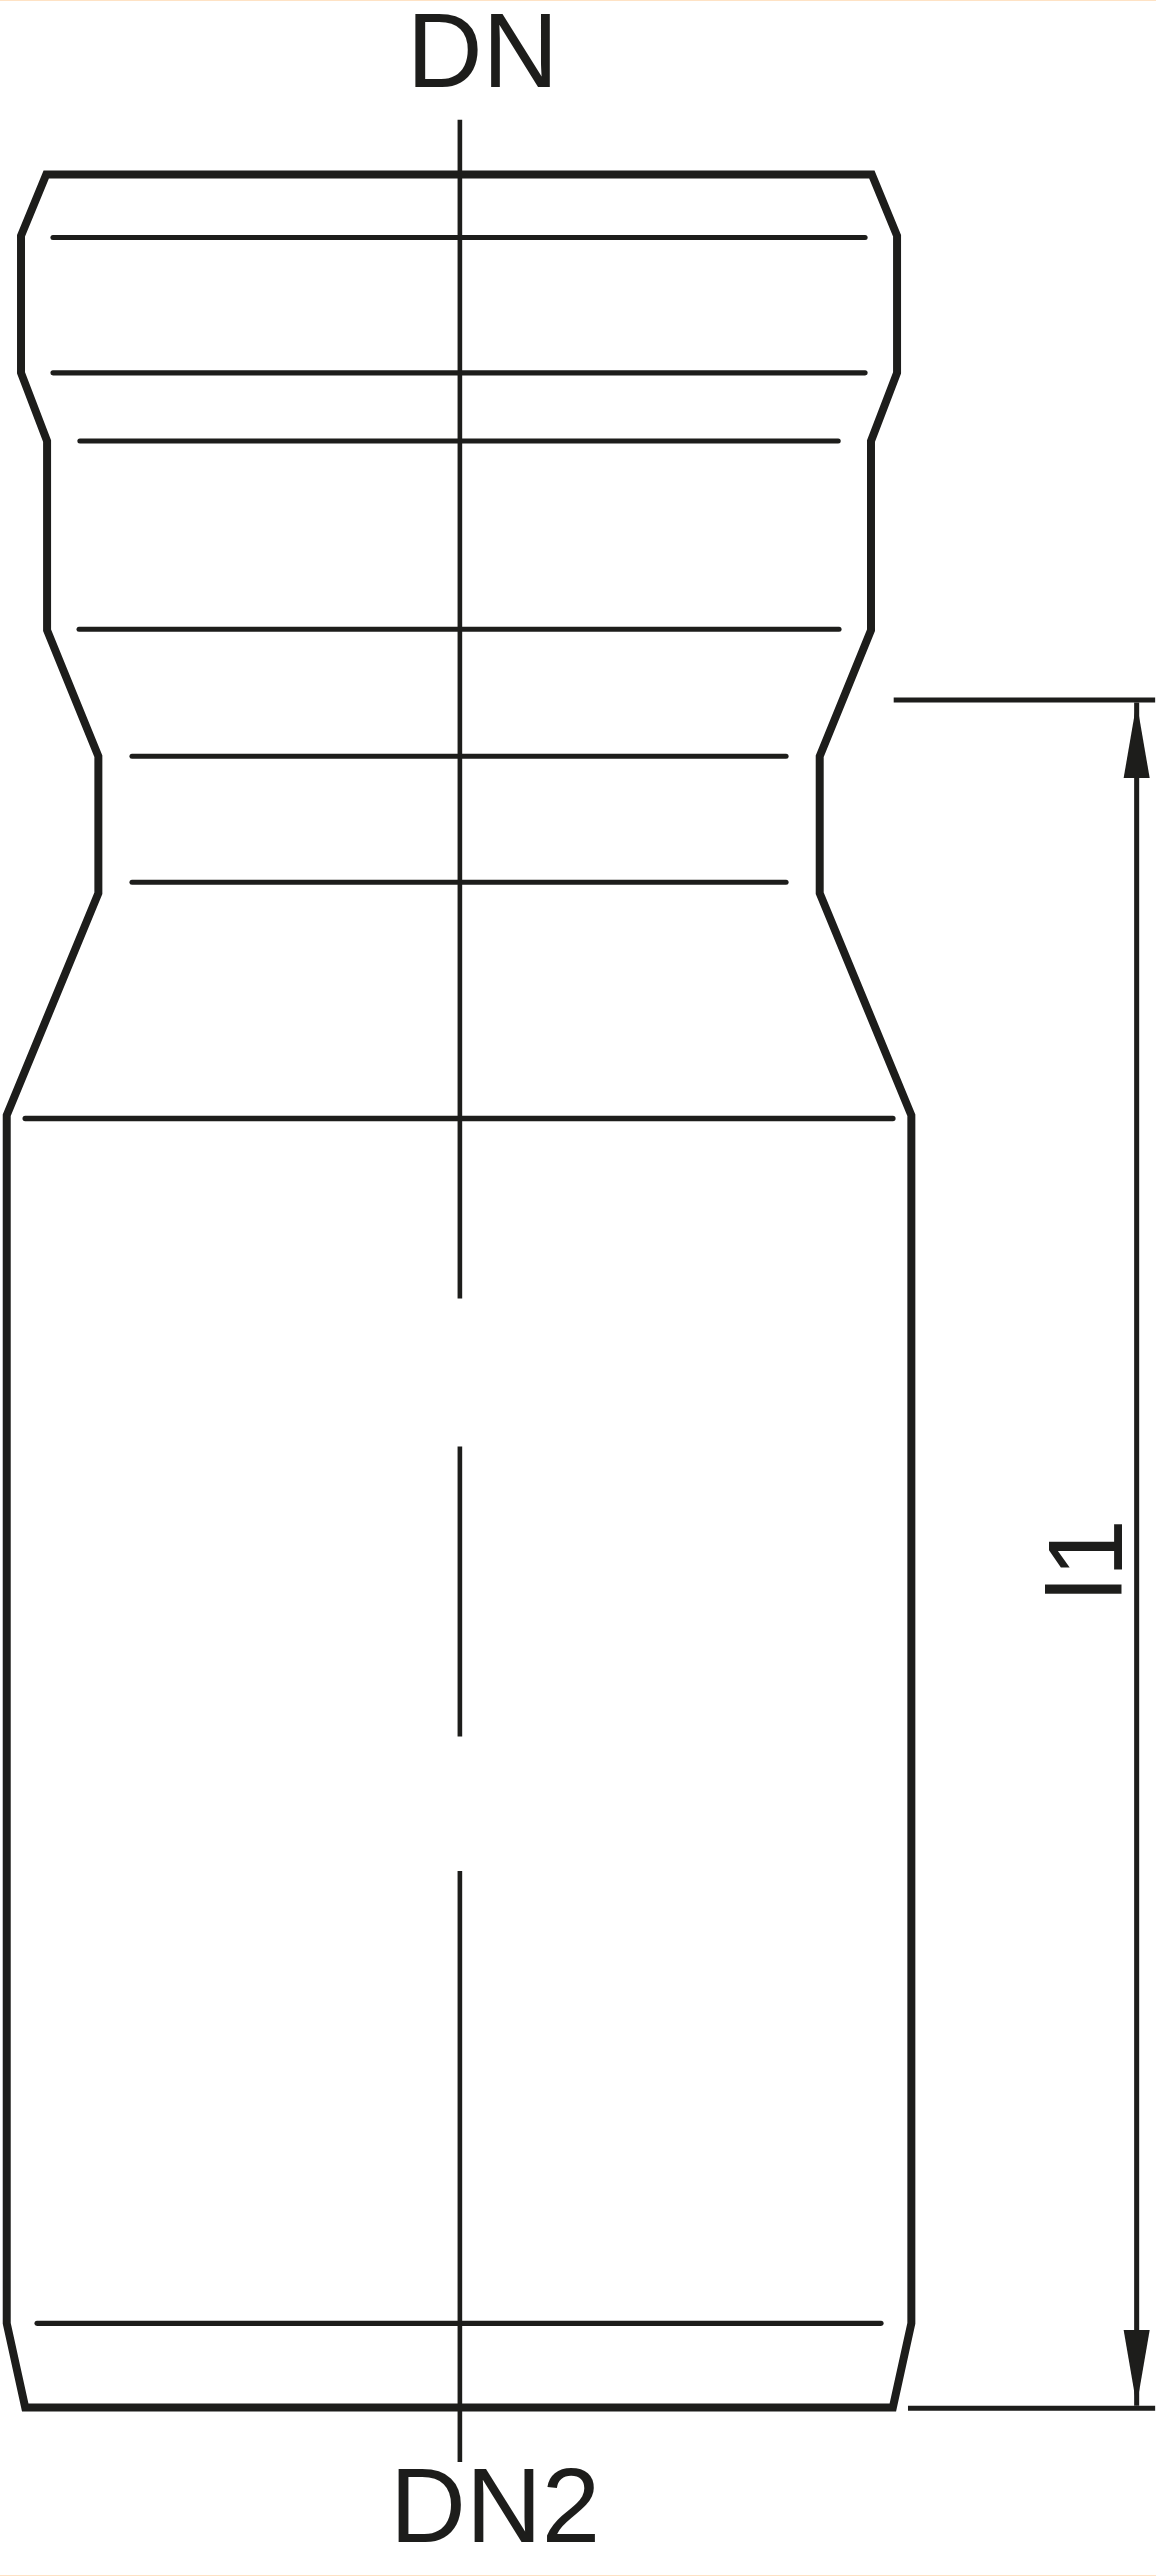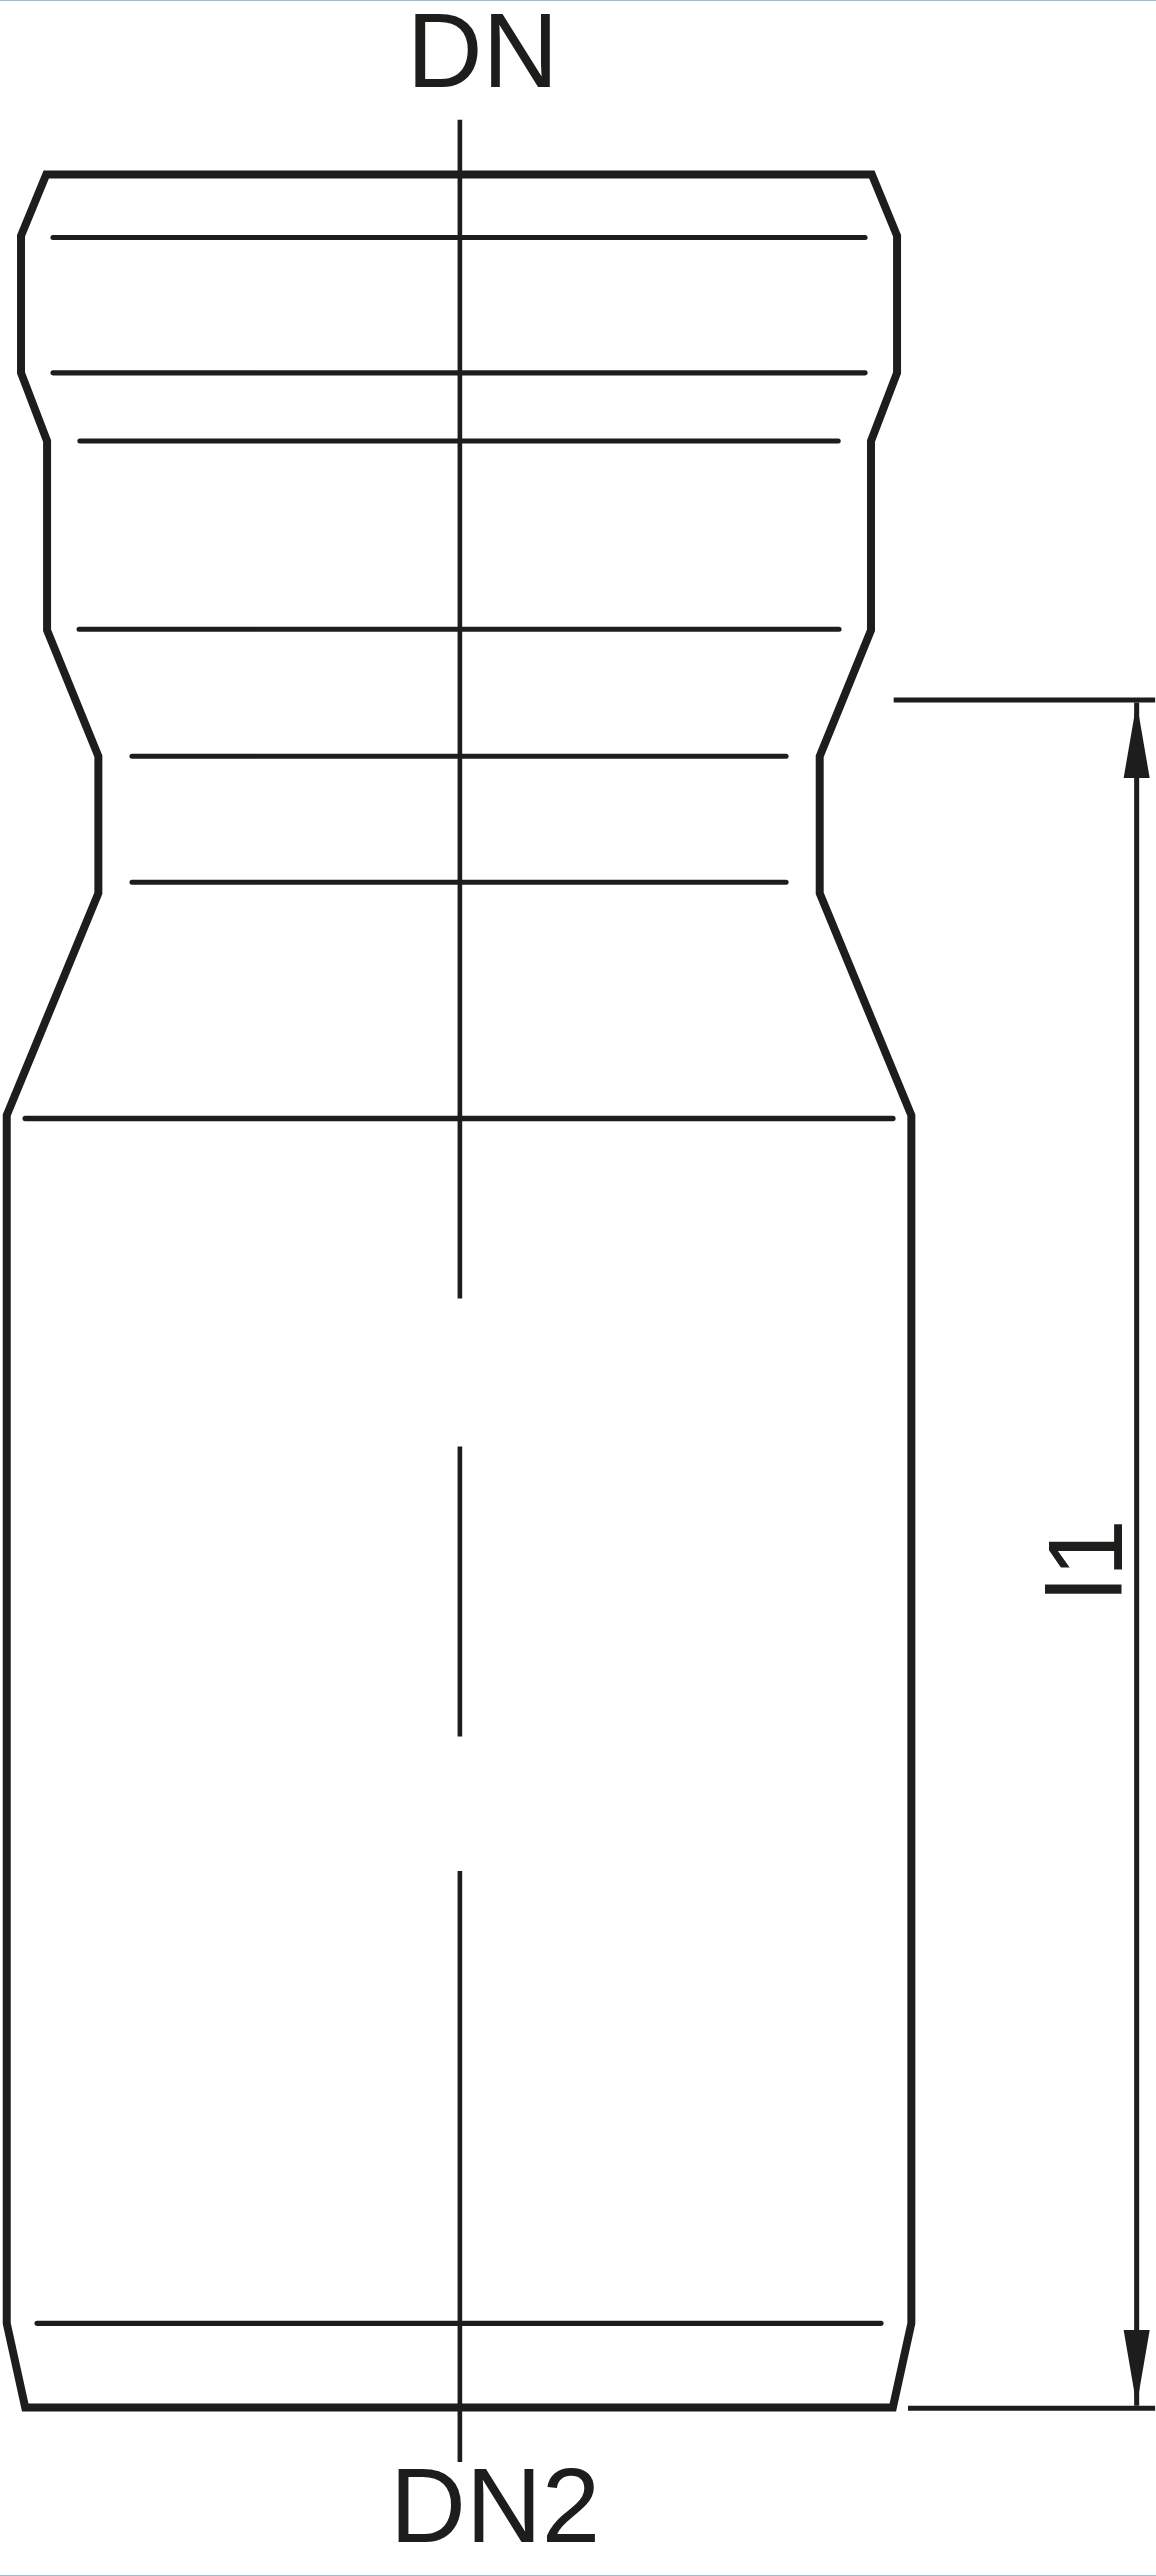--- a/index.html
+++ b/index.html
@@ -3,21 +3,21 @@
 <meta charset="utf-8">
 <style>
   html, body {
     margin: 0;
     padding: 0;
     background: #ffffff;
   }
   #drawing-wrap {
     width: 1156px;
     height: 2576px;
-    background: #0369a1;
+    background: #fdba74;
     position: relative;
     overflow: hidden;
   }
   svg {
     display: block;
   }
   text {
     font-family: "Liberation Sans", "DejaVu Sans", sans-serif;
   }
 </style>

